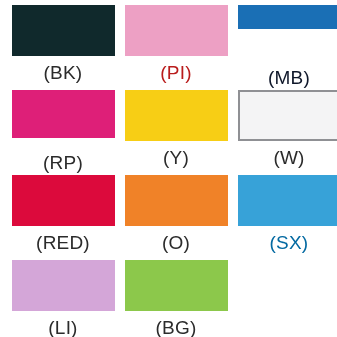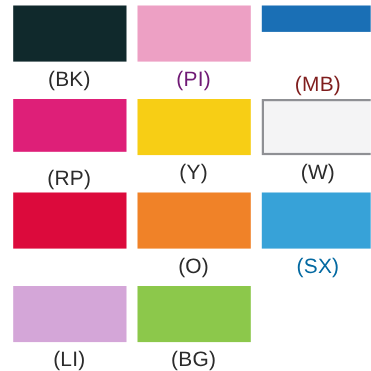--- a/index.html
+++ b/index.html
@@ -62,40 +62,41 @@
 <body style="background: rgb(255, 255, 255);">
 
 <div class="sheet">
   <div class="grid" id="swatch-grid">
       <div class="cell">
         <div class="swatch" title="BK" style="background: rgb(16, 41, 44);"></div>
         <div class="label" style="color: rgb(43, 43, 43);">(BK)</div>
       </div>
       <div class="cell">
         <div class="swatch" title="PI" style="background: rgb(237, 160, 196);"></div>
-        <div class="label" style="color: #701a75;">(PI)</div>
+        <div class="label" style="color: #b91c1c;">(PI)</div>
       </div>
       <div class="cell">
         <div class="swatch" title="MB" style="background: rgb(26, 111, 181);"></div>
-        <div class="label" style="color: #7f1d1d; margin-top: 36px;">(MB)</div>
+        <div class="label" style="color: #0f172a; margin-top: 36px;">(MB)</div>
       </div>
       <div class="cell">
         <div class="swatch" title="RP" style="background: rgb(222, 31, 120);"></div>
         <div class="label" style="color: rgb(43, 43, 43); margin-top: 12px;">(RP)</div>
       </div>
       <div class="cell">
         <div class="swatch" title="Y" style="background: rgb(247, 206, 21);"></div>
         <div class="label" style="color: rgb(43, 43, 43);">(Y)</div>
       </div>
       <div class="cell">
         <div class="swatch bordered" title="W" style="background: rgb(244, 244, 245); border-color: rgb(143, 144, 148);"></div>
         <div class="label" style="color: rgb(43, 43, 43);">(W)</div>
       </div>
       <div class="cell">
         <div class="swatch" title="RED" style="background: rgb(220, 10, 60);"></div>
+        <div class="label" style="color: rgb(43, 43, 43);">(RED)</div>
       </div>
       <div class="cell">
         <div class="swatch" title="O" style="background: rgb(240, 130, 40);"></div>
         <div class="label" style="color: rgb(43, 43, 43);">(O)</div>
       </div>
       <div class="cell">
         <div class="swatch" title="SX" style="background: rgb(55, 162, 216);"></div>
         <div class="label" style="color: #0369a1;">(SX)</div>
       </div>
       <div class="cell">

